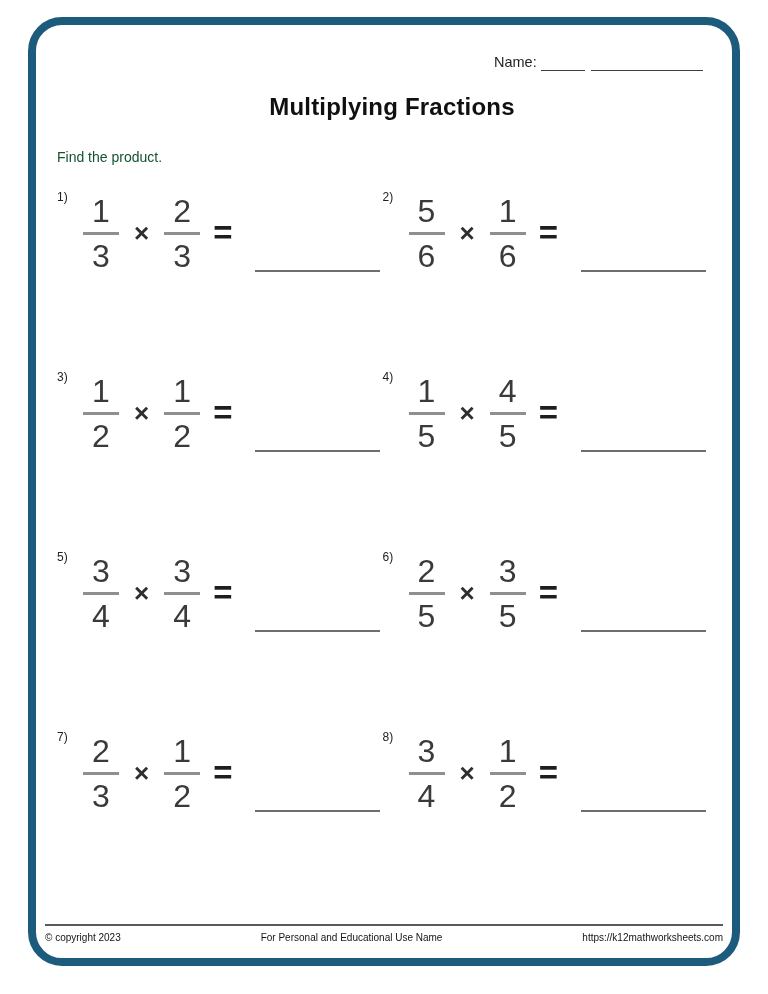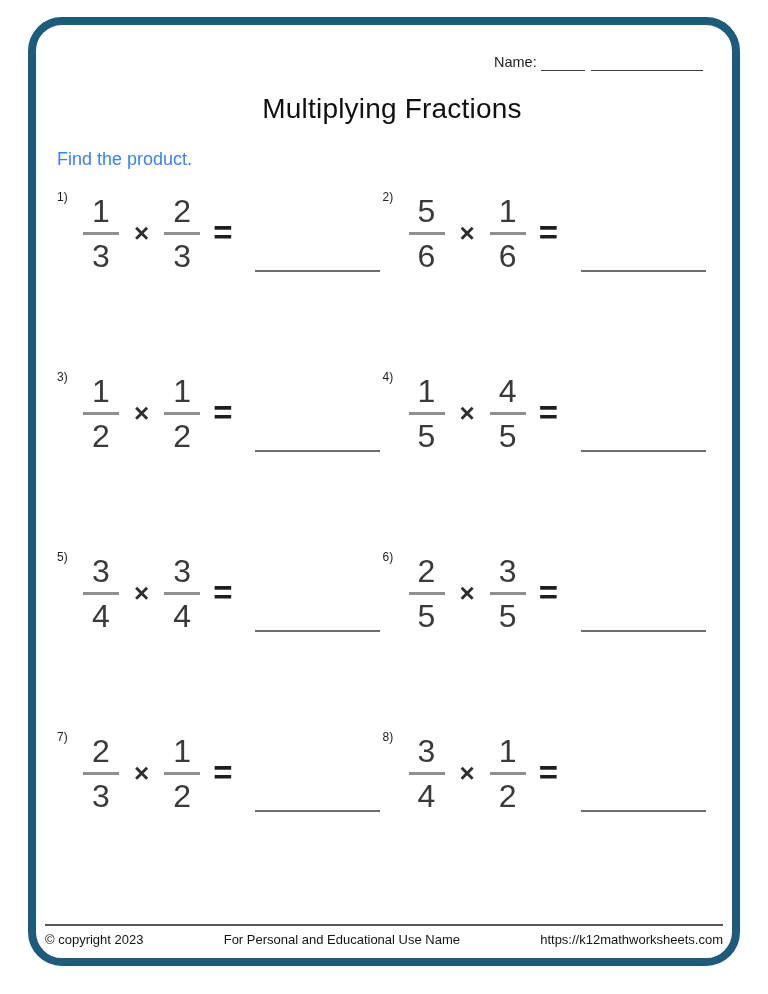--- a/index.html
+++ b/index.html
@@ -26,28 +26,28 @@
     display: flex; align-items: flex-end; justify-content: flex-end;
   }
   .name-label { font-size: 14.5px; color: #1f1f1f; padding-bottom: 1px; }
   .name-line { display: inline-block; border-bottom: 1.6px solid #3f3f3f; height: 15px; }
   .name-line.seg1 { width: 44px; margin-left: 4px; }
   .name-line.seg2 { width: 112px; margin-left: 6px; }
 
   .title {
     position: absolute; top: 93px; left: 0; width: 100%;
     margin: 0; text-align: center;
-    font-size: 28px; font-weight: 400; color: #101010;
+    font-size: 24px; font-weight: 700; color: #101010;
     letter-spacing: 0.2px;
     padding-left: 16px;
   }
 
   .instruction {
     position: absolute; top: 149px; left: 57px;
-    font-size: 18px; color: #3b82f6;
+    font-size: 14px; color: #14532d;
   }
 
   .grid {
     position: absolute; top: 185px; left: 57px; width: 651px;
     display: grid; grid-template-columns: 1fr 1fr;
     grid-auto-rows: 88px; row-gap: 92px;
   }
 
   .problem { display: flex; align-items: flex-start; }
   .pnum { font-size: 12px; color: #222; margin-top: 5px; width: 26px; flex: none; }
@@ -67,21 +67,21 @@
     width: 125px; height: 0;
     border-bottom: 2px solid #6e6e6e;
     align-self: flex-end; margin-left: 10px; margin-bottom: 1px;
   }
 
   .footer {
     position: absolute; left: 45px; top: 924px; width: 678px;
     border-top: 2px solid #5a5a5a;
     padding-top: 6px;
     display: flex; justify-content: space-between; align-items: baseline;
-    font-size: 13px; color: #141414;
+    font-size: 10px; color: #141414;
   }
 </style>
 </head>
 <body>
 
 <div class="sheet">
 
   <div class="frame" style="border-color: rgb(28, 91, 123);"></div>
 
   <div class="name-row">

